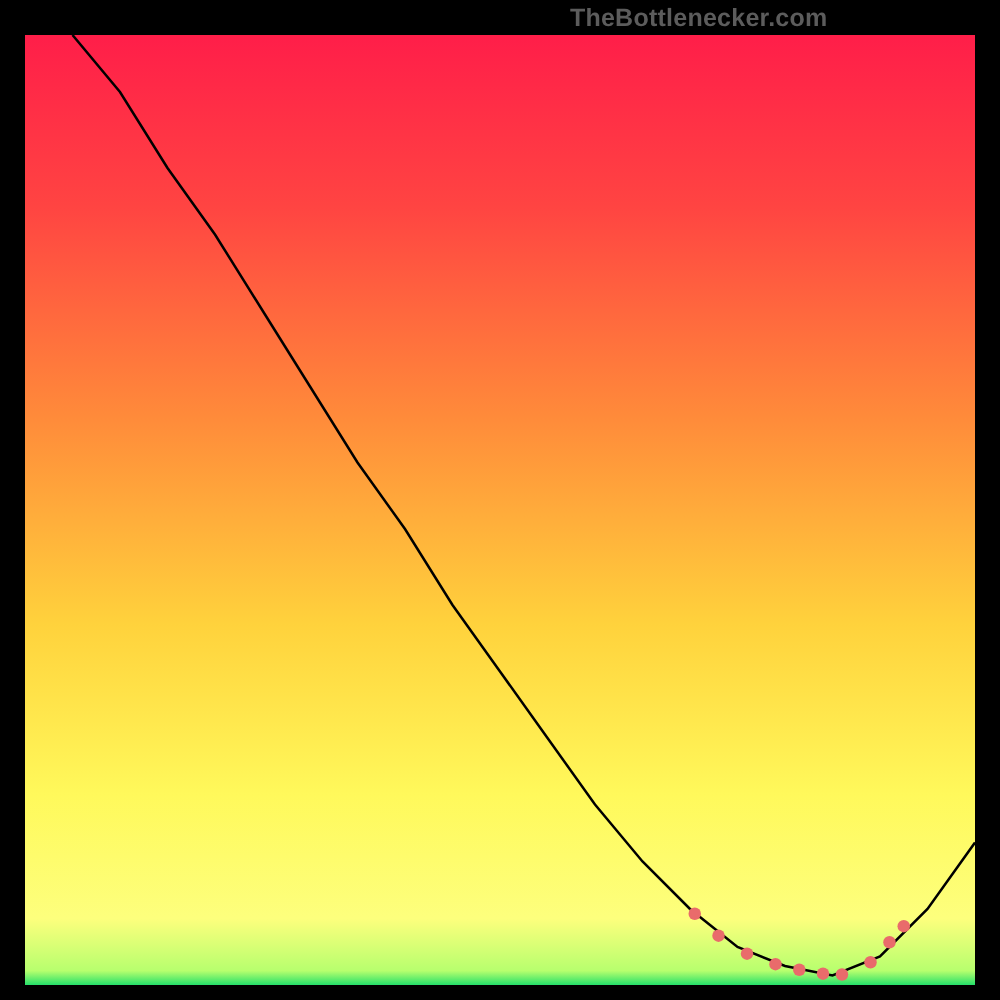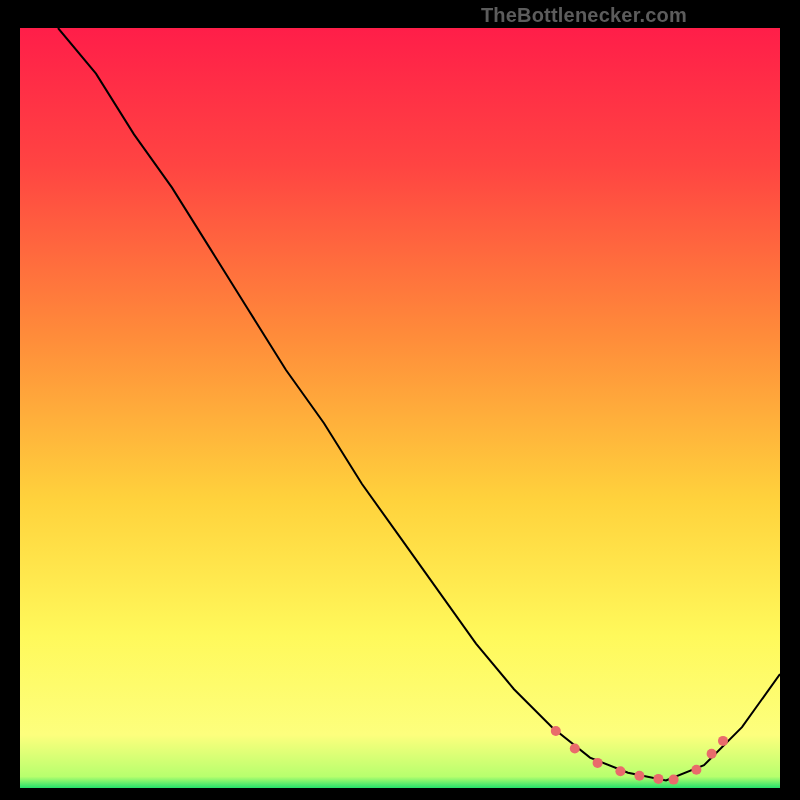--- a/index.html
+++ b/index.html
@@ -8,21 +8,20 @@
     width: 800px;
     height: 800px;
     background: #000000;
     overflow: hidden;
   }
   .outer {
     width: 680px;
     height: 800px;
     background: #000000;
     position: relative;
-    padding-left: 25px;
   }
   .watermark {
     position: absolute;
     top: 4px;
     right: 18px;
     color: #5c5c5c;
     font-family: Arial, Helvetica, sans-serif;
     font-size: 20px;
     font-weight: 600;
     letter-spacing: 0.2px;

